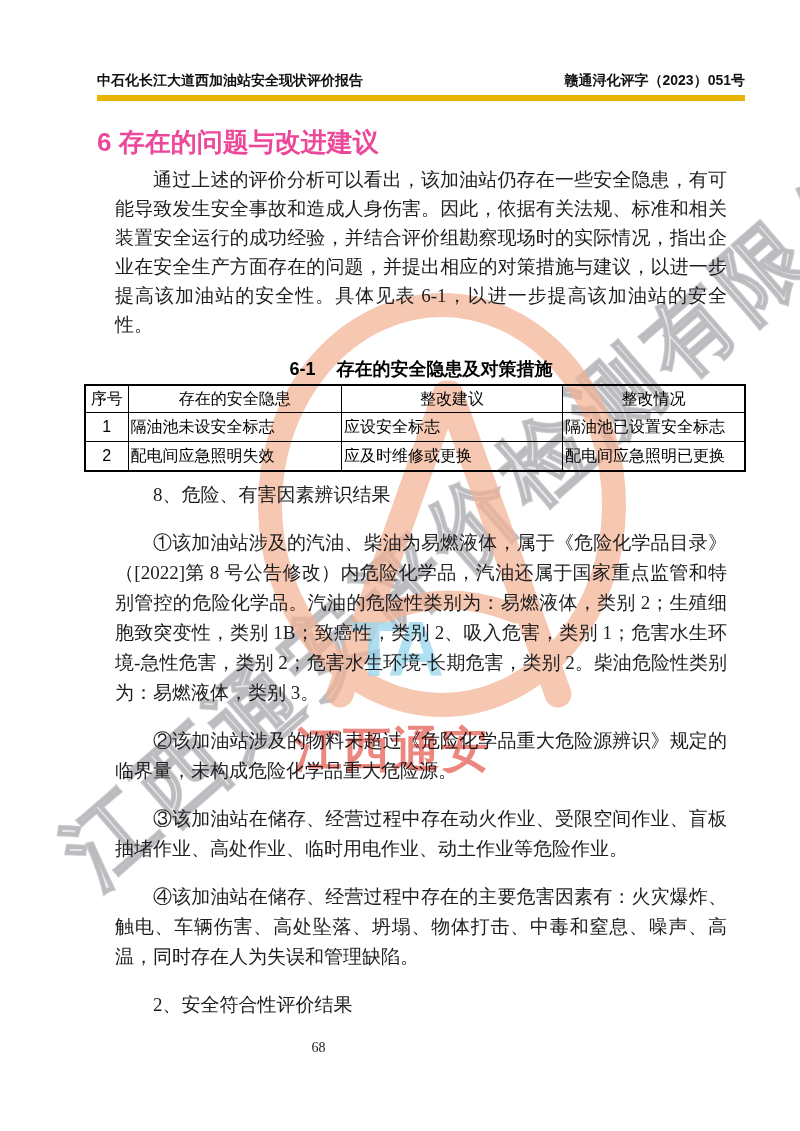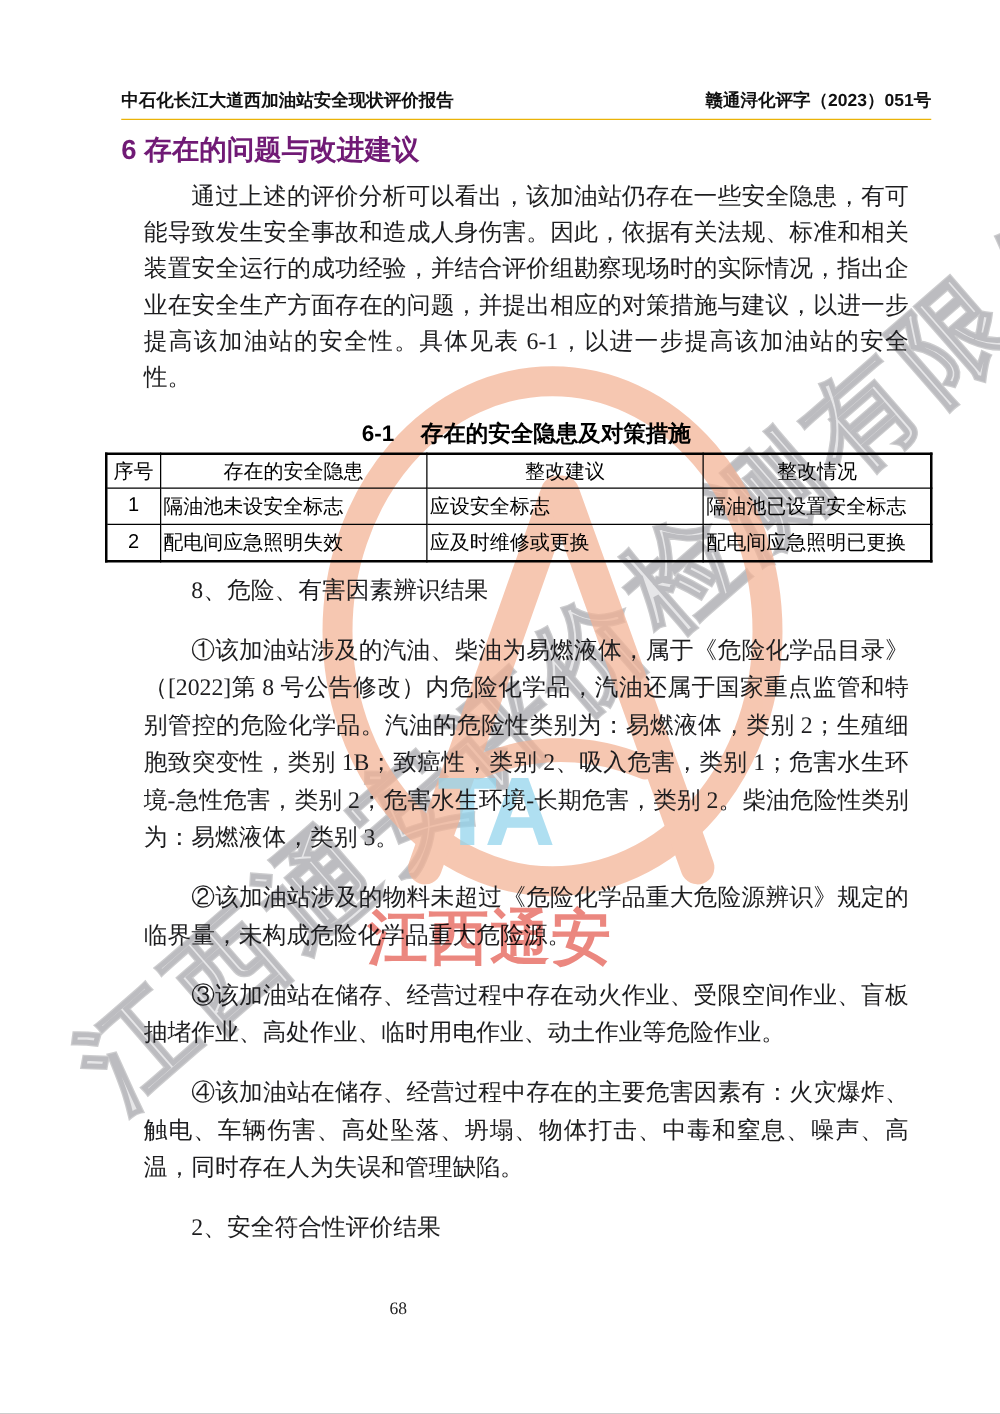--- a/index.html
+++ b/index.html
@@ -36,27 +36,27 @@
     font-weight:bold;font-size:48px;letter-spacing:1px;white-space:nowrap;
     color:rgba(222,62,48,0.62);
     mix-blend-mode:multiply;
     z-index:2;pointer-events:none;
   }
   
   .content{position:absolute;left:97px;top:72px;width:648px;z-index:1;}
   .doc-header{
     display:flex;justify-content:space-between;align-items:flex-end;
     font-size:14px;font-weight:bold;color:#111;
-    padding-bottom:5px;border-bottom:1px solid #eab308;
+    padding-bottom:5px;border-bottom:6px solid #eab308;
     font-family:"Liberation Sans","DejaVu Sans",sans-serif;
   }
   .h-sec{
     font-family:"Liberation Sans","DejaVu Sans",sans-serif;
-    font-weight:bold;font-size:22px;color:#701a75;
-    margin:9px 0 0 0;line-height:30px;
+    font-weight:bold;font-size:26px;color:#ec4899;
+    margin:26px 0 0 0;line-height:30px;
   }
   .h-sec7{margin-top:33px;}
   .body-p{
     font-size:19px;line-height:29px;text-align:justify;
     text-indent:2em;margin:18px;
   }
   .p-first{margin-top:8px;}
   .sec7-p{line-height:30px;}
   .tbl-caption{
     text-align:center;font-weight:bold;font-size:18px;

